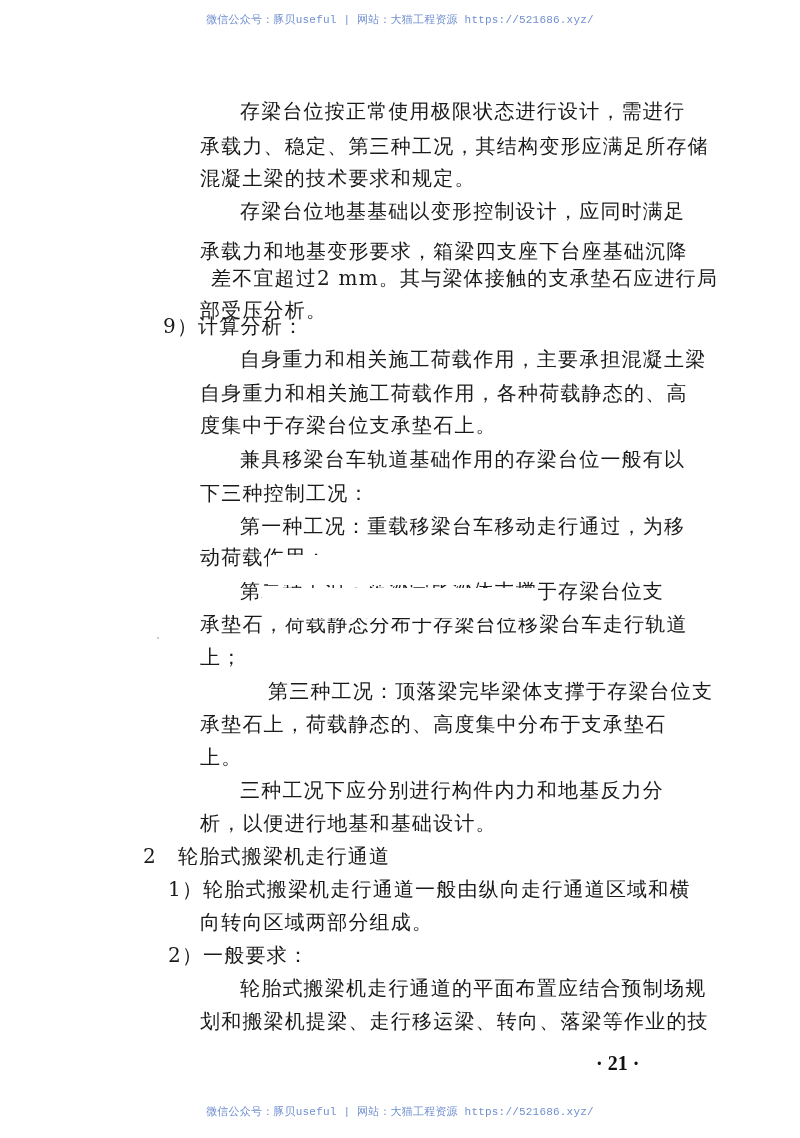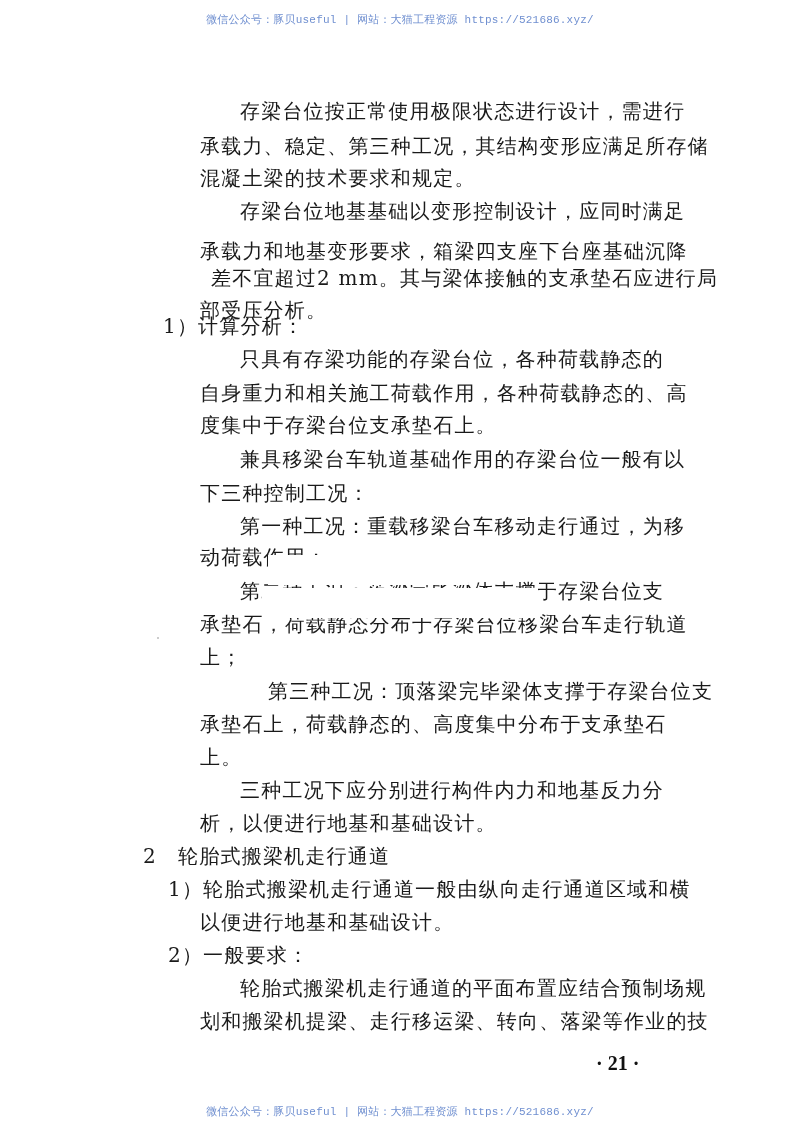--- a/index.html
+++ b/index.html
@@ -24,39 +24,39 @@
 <div class="watermark wm-top">微信公众号：豚贝useful | 网站：大猫工程资源 https://521686.xyz/</div>
 
 <div id="text-body">
     <div class="line" style="left: 240px; top: 99px;">存梁台位按正常使用极限状态进行设计，需进行</div>
     <div class="line" style="left: 200px; top: 134px;">承载力、稳定、第三种工况，其结构变形应满足所存储</div>
     <div class="line" style="left: 200px; top: 166px;">混凝土梁的技术要求和规定。</div>
     <div class="line" style="left: 240px; top: 199px;">存梁台位地基基础以变形控制设计，应同时满足</div>
     <div class="line" style="left: 200px; top: 239px;">承载力和地基变形要求，箱梁四支座下台座基础沉降</div>
     <div class="line" style="left: 211px; top: 266px;">差不宜超过2 mm。其与梁体接触的支承垫石应进行局</div>
     <div class="line" style="left: 200px; top: 298px;">部受压分析。</div>
-    <div class="line" style="left: 163px; top: 314px;">1）计算分析：</div>
-    <div class="line" style="left: 240px; top: 347px;">只具有存梁功能的存梁台位，各种荷载静态的</div>
+    <div class="line" style="left: 163px; top: 314px;">9）计算分析：</div>
+    <div class="line" style="left: 240px; top: 347px;">自身重力和相关施工荷载作用，主要承担混凝土梁</div>
     <div class="line" style="left: 200px; top: 381px;">自身重力和相关施工荷载作用，各种荷载静态的、高</div>
     <div class="line" style="left: 200px; top: 413px;">度集中于存梁台位支承垫石上。</div>
     <div class="line" style="left: 240px; top: 447px;">兼具移梁台车轨道基础作用的存梁台位一般有以</div>
     <div class="line" style="left: 200px; top: 481px;">下三种控制工况：</div>
     <div class="line" style="left: 240px; top: 514px;">第一种工况：重载移梁台车移动走行通过，为移</div>
     <div class="line" style="left: 200px; top: 545px;">动荷载作用；</div>
     <div class="line" style="left: 240px; top: 579px;">第二种工况：落梁完毕梁体支撑于存梁台位支</div>
     <div class="line" style="left: 200px; top: 612px; text-align: right;">承垫石，荷载静态分布于存梁台位移梁台车走行轨道</div>
     <div class="line" style="left: 200px; top: 645px;">上；</div>
     <div class="line" style="left: 240px; top: 679px; margin-left: 28px;">第三种工况：顶落梁完毕梁体支撑于存梁台位支</div>
     <div class="line" style="left: 200px; top: 712px;">承垫石上，荷载静态的、高度集中分布于支承垫石</div>
     <div class="line" style="left: 200px; top: 745px;">上。</div>
     <div class="line" style="left: 240px; top: 778px;">三种工况下应分别进行构件内力和地基反力分</div>
     <div class="line" style="left: 200px; top: 811px;">析，以便进行地基和基础设计。</div>
     <div class="line" style="left: 143px; top: 844px;">2　轮胎式搬梁机走行通道</div>
     <div class="line" style="left: 168px; top: 877px;">1）轮胎式搬梁机走行通道一般由纵向走行通道区域和横</div>
-    <div class="line" style="left: 200px; top: 910px;">以便进行地基和基础设计。</div>
+    <div class="line" style="left: 200px; top: 910px;">向转向区域两部分组成。</div>
     <div class="line" style="left: 168px; top: 943px;">2）一般要求：</div>
     <div class="line" style="left: 240px; top: 976px;">轮胎式搬梁机走行通道的平面布置应结合预制场规</div>
     <div class="line" style="left: 200px; top: 1009px;">划和搬梁机提梁、走行移运梁、转向、落梁等作业的技</div>
   </div>
 
 <div class="mask" style="left:268px;top:555px;width:200px;height:30px;"></div>
 <div class="mask" style="left:262px;top:588px;width:276px;height:30px;"></div>
 
 <div class="speck"></div>
 

